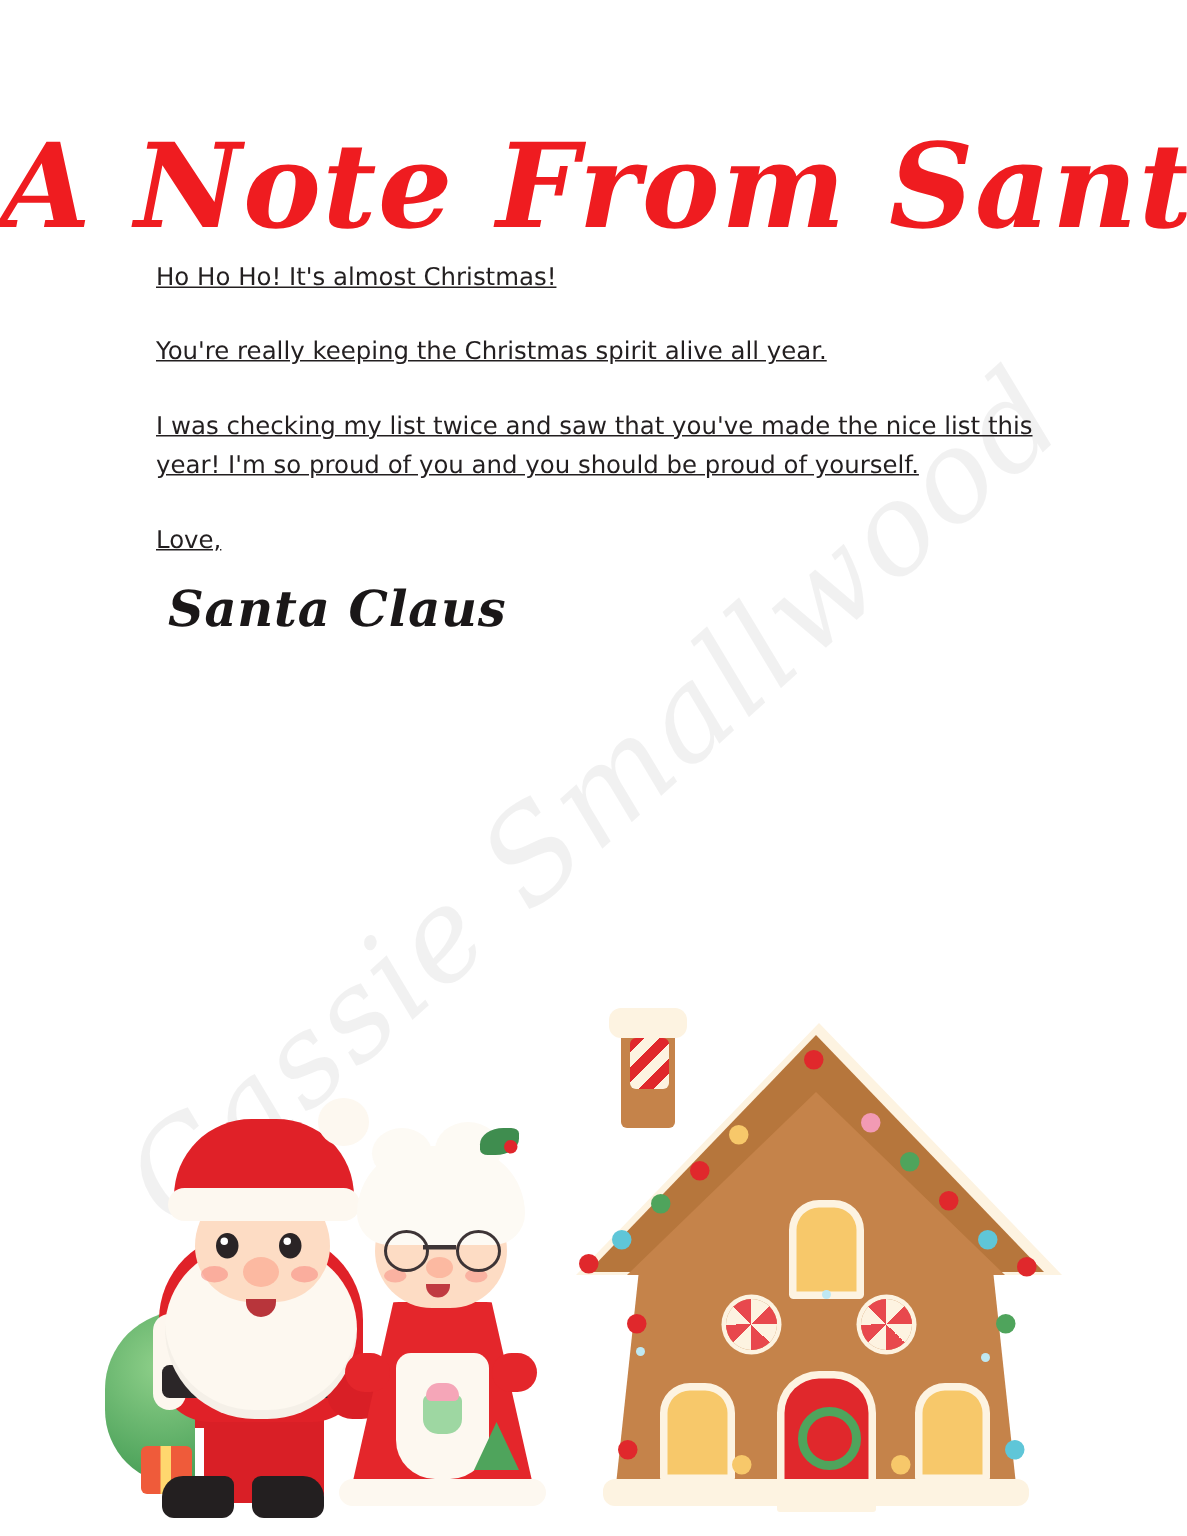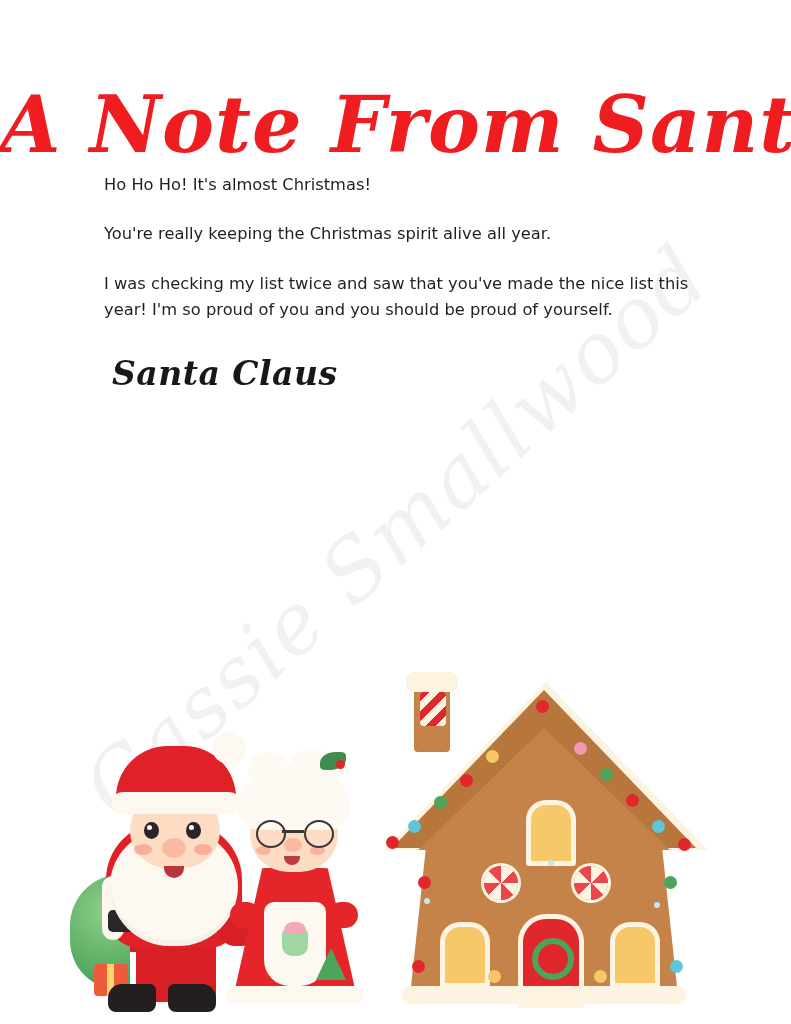--- a/index.html
+++ b/index.html
@@ -60,20 +60,21 @@
     left: 104px;
     top: 172px;
     width: 600px;
     color: #231f20;
     font-family: "DejaVu Sans", sans-serif;
     font-size: 16.3px;
     line-height: 1.62;
   }
   .letter p {
     margin: 0 0 23px 0;
+    text-decoration: underline;
   }
   .letter p.tight {
     margin-bottom: 6px;
   }
   .signature {
     font-family: "DejaVu Serif", serif;
     font-style: italic;
     font-weight: bold;
     font-size: 33px;
     color: #1a1718;
@@ -367,20 +368,21 @@
 <div class="page">
 
   <div class="watermark">Cassie Smallwood</div>
 
   <h1 class="title">A Note From Santa</h1>
 
   <div class="letter">
     <p>Ho Ho Ho!  It's almost Christmas!</p>
     <p>You're really keeping the Christmas spirit alive all year.</p>
     <p>I was checking my list twice and saw that you've made the nice list this year!  I'm so proud of you and you should be proud of yourself.</p>
+    <p class="tight">Love,</p>
     <div class="signature">Santa Claus</div>
   </div>
 
   <div class="art">
 
     <div class="couple">
 
       <div class="santa">
         <div class="sack"></div>
         <div class="sack-tie"></div>

